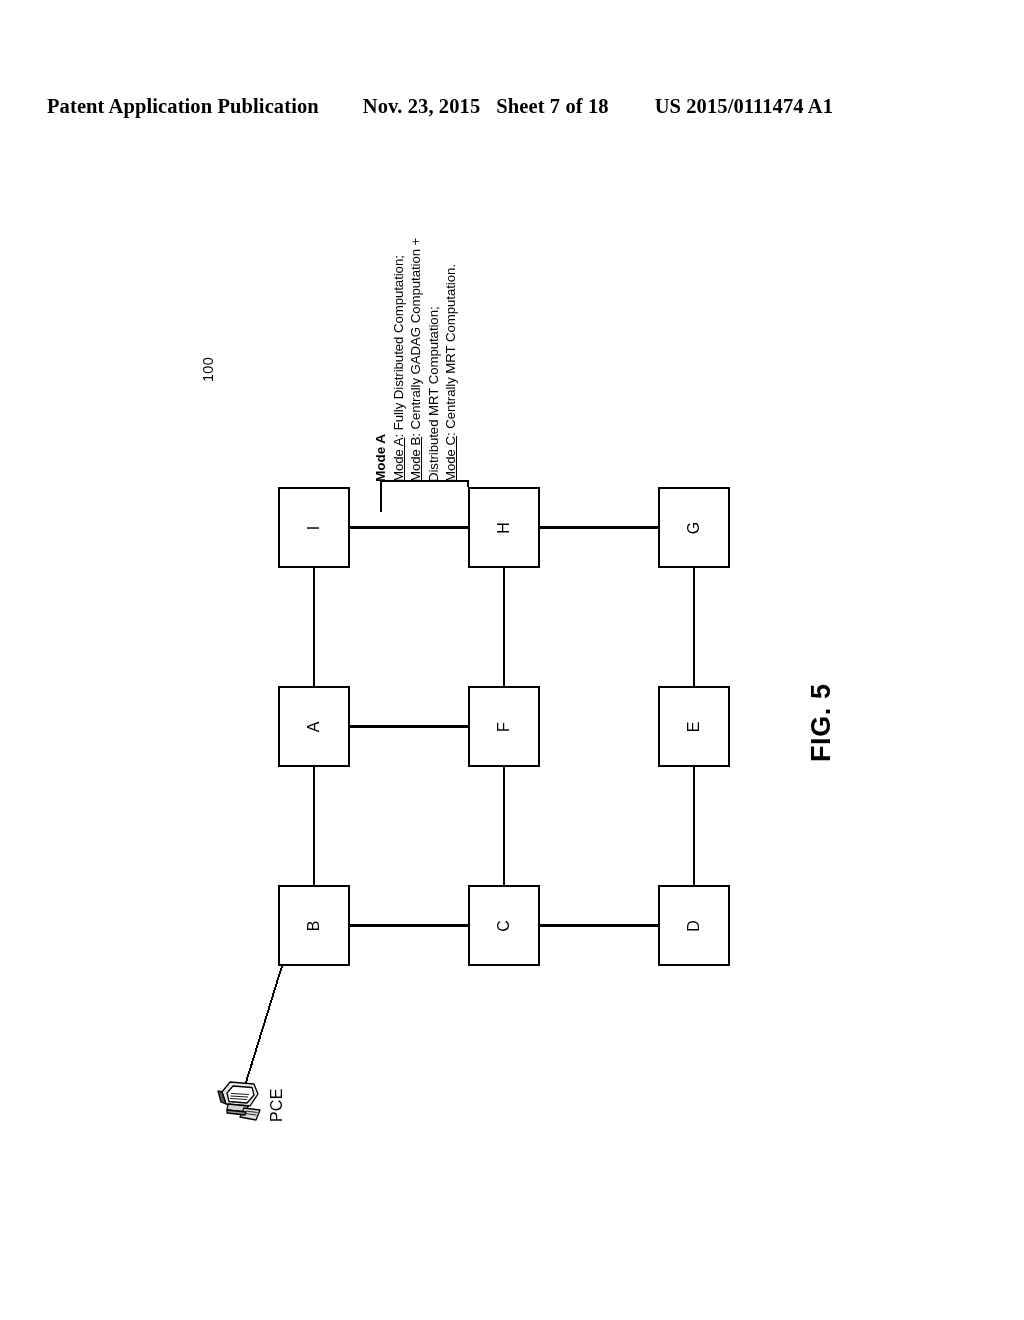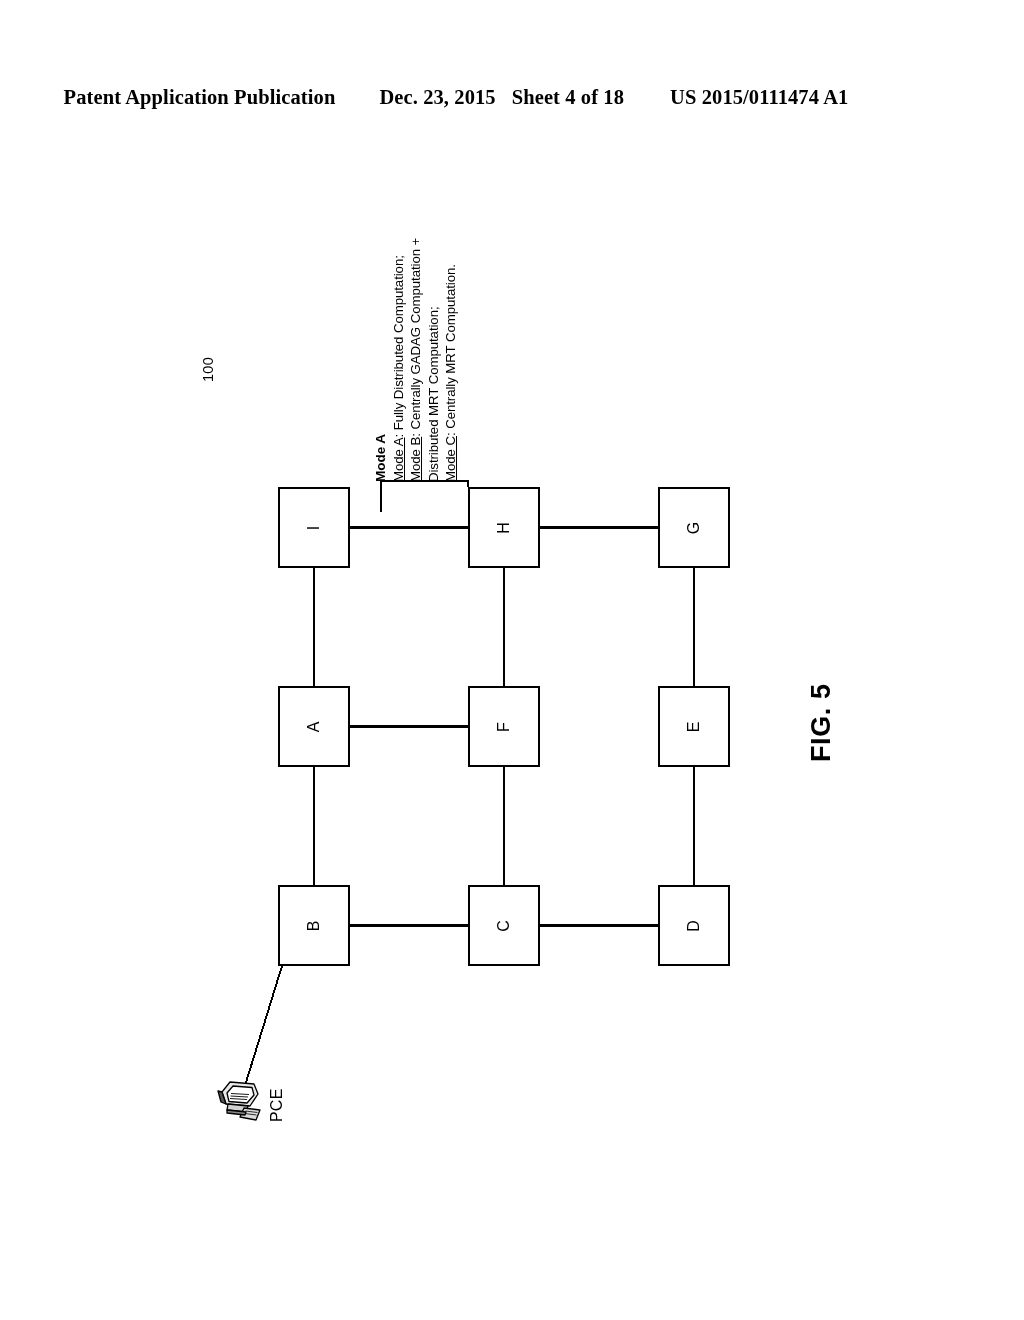--- a/index.html
+++ b/index.html
@@ -17,24 +17,23 @@
   }
 
   
   #header-bar {
     position: absolute;
     top: 86px;
     left: 0;
     width: 880px;
     height: 32px;
     display: flex;
-    align-items: flex-start;
+    align-items: flex-end;
     justify-content: center;
     white-space: nowrap;
-    padding-left: 16px;
   }
   #header-bar .hdr {
     font-family: "Liberation Serif", serif;
     font-weight: bold;
     font-size: 20.5px;
     letter-spacing: 0.1px;
     color: #000;
   }
   .hdr-gap-a { display: inline-block; width: 44px; }
   .hdr-gap-b { display: inline-block; width: 16px; }
@@ -138,23 +137,23 @@
     width: 62px;
     height: 62px;
   }
 </style>
 </head>
 <body>
 
 <div id="header-bar">
   <span class="hdr">Patent Application Publication</span>
   <span class="hdr-gap-a"></span>
-  <span class="hdr">Dec. 23, 2015</span>
+  <span class="hdr">Nov. 23, 2015</span>
   <span class="hdr-gap-b"></span>
-  <span class="hdr">Sheet 4 of 18</span>
+  <span class="hdr">Sheet 7 of 18</span>
   <span class="hdr-gap-c"></span>
   <span class="hdr">US 2015/0111474 A1</span>
 </div>
 
 <div id="figure-canvas">
 
   <svg id="figure-svg" width="1024" height="1320">
     <g stroke="#000000" stroke-width="2.2" fill="none" shape-rendering="crispEdges">
 
       <line x1="350" y1="527.5" x2="468" y2="527.5"></line>

